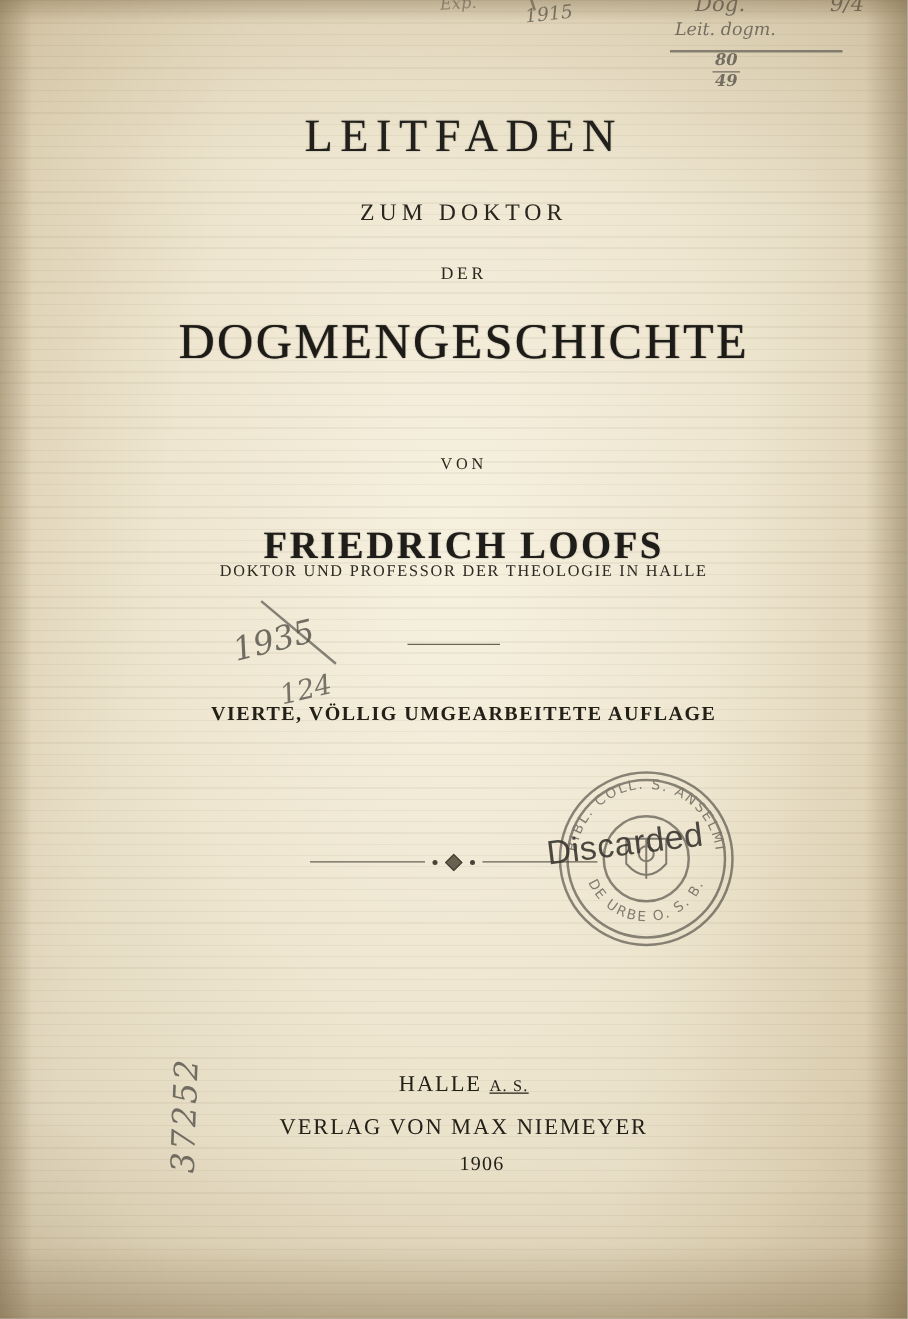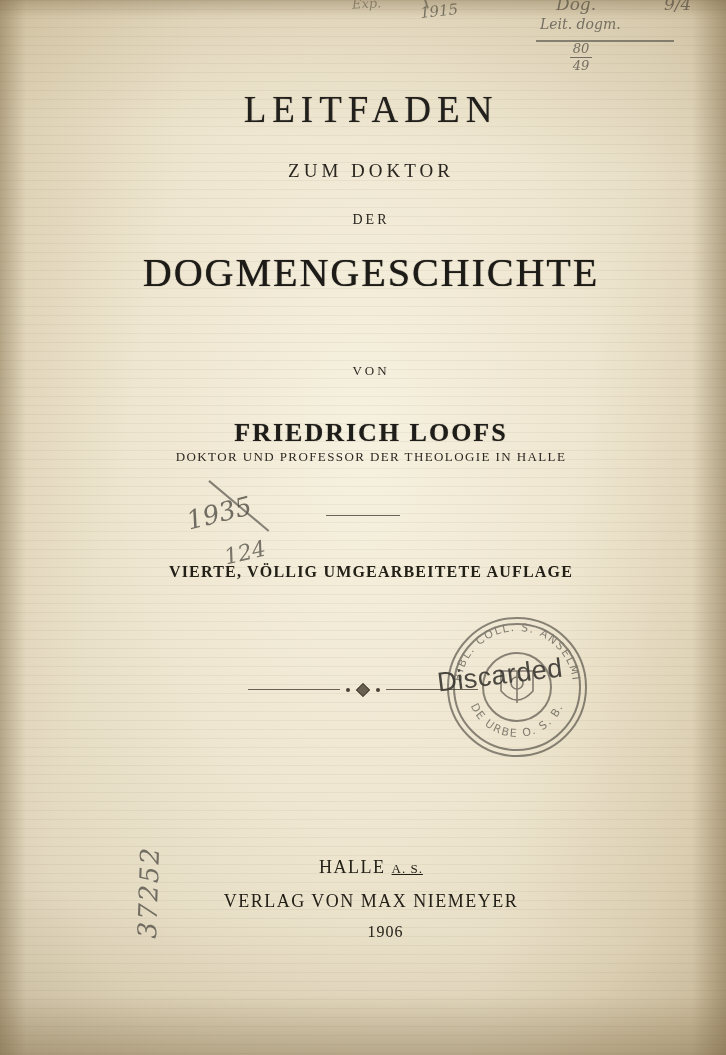--- a/index.html
+++ b/index.html
@@ -84,21 +84,21 @@
     text-shadow: 0 0 1px rgba(30,27,22,0.75), 0.5px 0 0 rgba(30,27,22,0.45);
   }
   .t-von {
     top: 363px;
     font-size: 13px;
     letter-spacing: 3px;
     color: #2c2822;
   }
   .t-author {
     top: 418px;
-    font-size: 26px;
+    font-size: 31px;
     letter-spacing: 2px;
     font-weight: 700;
     color: #1f1d19;
     text-shadow: 0 0 1px rgba(30,27,22,0.5);
   }
   .t-authorsub {
     top: 449px;
     font-size: 13px;
     letter-spacing: 1.4px;
     color: #2c2822;
@@ -293,20 +293,21 @@
   }
   .ink-frac {
     left: 570px;
     top: 42px;
     font-size: 13px;
     font-style: italic;
     line-height: 1.05;
     color: #4a4740;
     opacity: 0.72;
     text-align: center;
+    font-weight: bold;
   }
   .ink-frac .bar {
     display: block;
     width: 22px;
     height: 1px;
     background: #4a4740;
     margin: 1px auto;
   }
 
   

